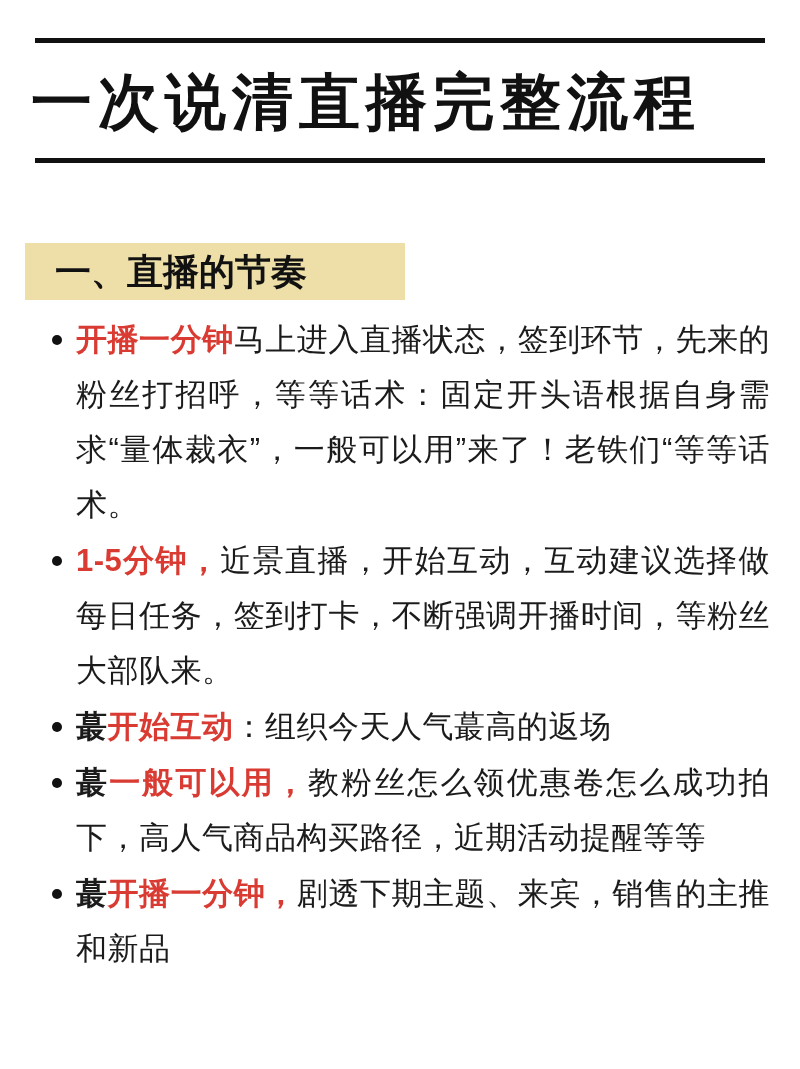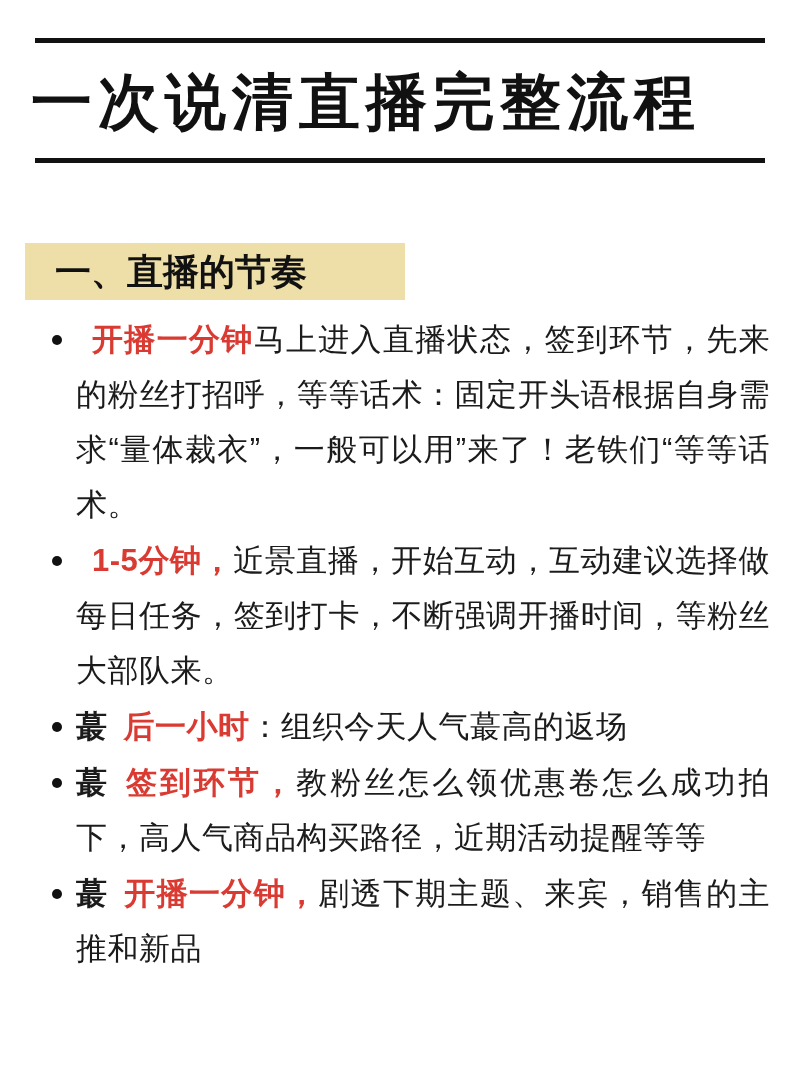--- a/index.html
+++ b/index.html
@@ -66,21 +66,21 @@
   }
   .bullet-dot {
     position: absolute;
     left: 0;
     top: 23px;
     width: 10px;
     height: 10px;
     border-radius: 50%;
     background: #111111;
   }
-  .lead { font-weight: 800; margin-left: 16px; }
+  .lead { font-weight: 800; }
   .pre-lead { font-weight: 800; color: #1b1b1b; }
 </style>
 </head>
 <body>
 
 <div class="rule top"></div>
 
 <h1 class="main-title">一次说清直播完整流程</h1>
 
 <div class="rule bottom"></div>
@@ -88,22 +88,22 @@
 <h2 class="section-heading" style="background: rgb(238, 223, 168);">一、直播的节奏</h2>
 
 <ul class="bullet-list">
   <li class="bullet-item">
     <span class="bullet-dot"></span><span class="pre-lead"></span><span class="lead" style="color: rgb(217, 59, 50);">开播一分钟</span><span>马上进入直播状态，签到环节，先来的粉丝打招呼，等等话术：固定开头语根据自身需求“量体裁衣”，一般可以用”来了！老铁们“等等话术。</span>
   </li>
   <li class="bullet-item">
     <span class="bullet-dot"></span><span class="pre-lead"></span><span class="lead" style="color: rgb(217, 59, 50);">1-5分钟，</span><span>近景直播，开始互动，互动建议选择做每日任务，签到打卡，不断强调开播时间，等粉丝大部队来。</span>
   </li>
   <li class="bullet-item">
-    <span class="bullet-dot"></span><span class="pre-lead">蕞</span><span class="lead" style="color: rgb(217, 59, 50);">后一小时</span><span>：组织今天人气蕞高的返场</span>
+    <span class="bullet-dot"></span><span class="pre-lead">蕞</span><span class="lead" style="color: rgb(217, 59, 50);">开始互动</span><span>：组织今天人气蕞高的返场</span>
   </li>
   <li class="bullet-item">
-    <span class="bullet-dot"></span><span class="pre-lead">蕞</span><span class="lead" style="color: rgb(217, 59, 50);">签到环节，</span><span>教粉丝怎么领优惠卷怎么成功拍下，高人气商品构买路径，近期活动提醒等等</span>
+    <span class="bullet-dot"></span><span class="pre-lead">蕞</span><span class="lead" style="color: rgb(217, 59, 50);">一般可以用，</span><span>教粉丝怎么领优惠卷怎么成功拍下，高人气商品构买路径，近期活动提醒等等</span>
   </li>
   <li class="bullet-item">
     <span class="bullet-dot"></span><span class="pre-lead">蕞</span><span class="lead" style="color: rgb(217, 59, 50);">开播一分钟，</span><span>剧透下期主题、来宾，销售的主推和新品</span>
   </li>
 
 </ul>
 
 </body></html>

